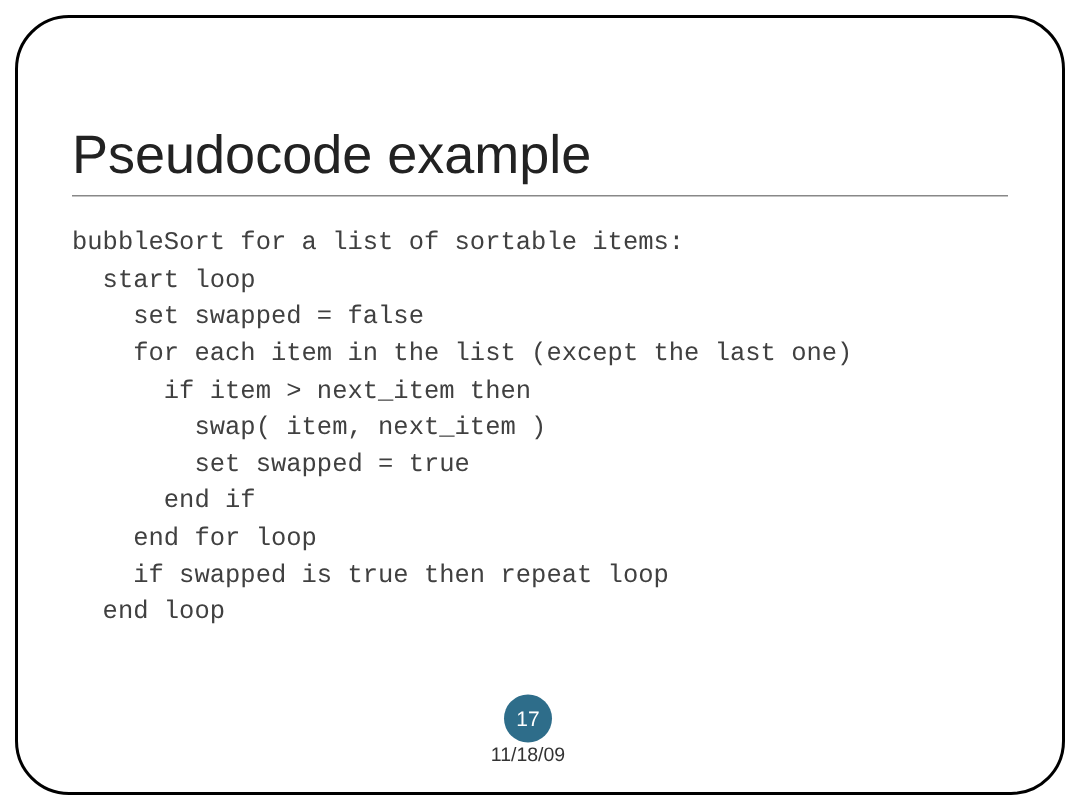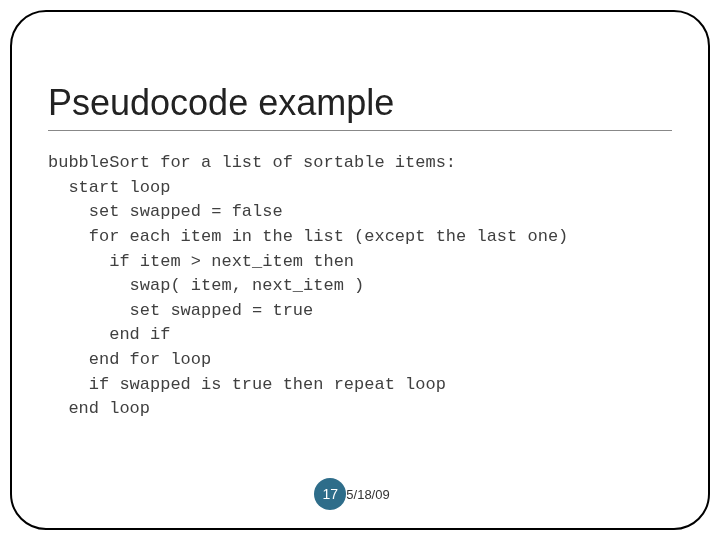--- a/index.html
+++ b/index.html
@@ -42,22 +42,23 @@
     white-space: pre;
   }
   .footer {
     position: absolute;
     bottom: 18px;
     left: 0;
     right: 0;
     padding: 0 36px 0 20px;
     display: flex;
     align-items: center;
-    justify-content: center;
+    justify-content: flex-end;
     font-size: 13px;
+    flex-direction: column;
   }
   .page-badge {
     display: inline-flex;
     align-items: center;
     justify-content: center;
     width: 32px;
     height: 32px;
     border-radius: 50%;
     background: #2e6d8a;
     color: #fff;
@@ -85,15 +86,15 @@
       if item &gt; next_item then
         swap( item, next_item )
         set swapped = true
       end if
     end for loop
     if swapped is true then repeat loop
   end loop</div>
 
   <div class="footer">
     <span class="page-badge">17</span>
-    <span class="footer-right">5/18/09</span>
+    <span class="footer-right">11/18/09</span>
   </div>
 </div>
 
 </body></html>

